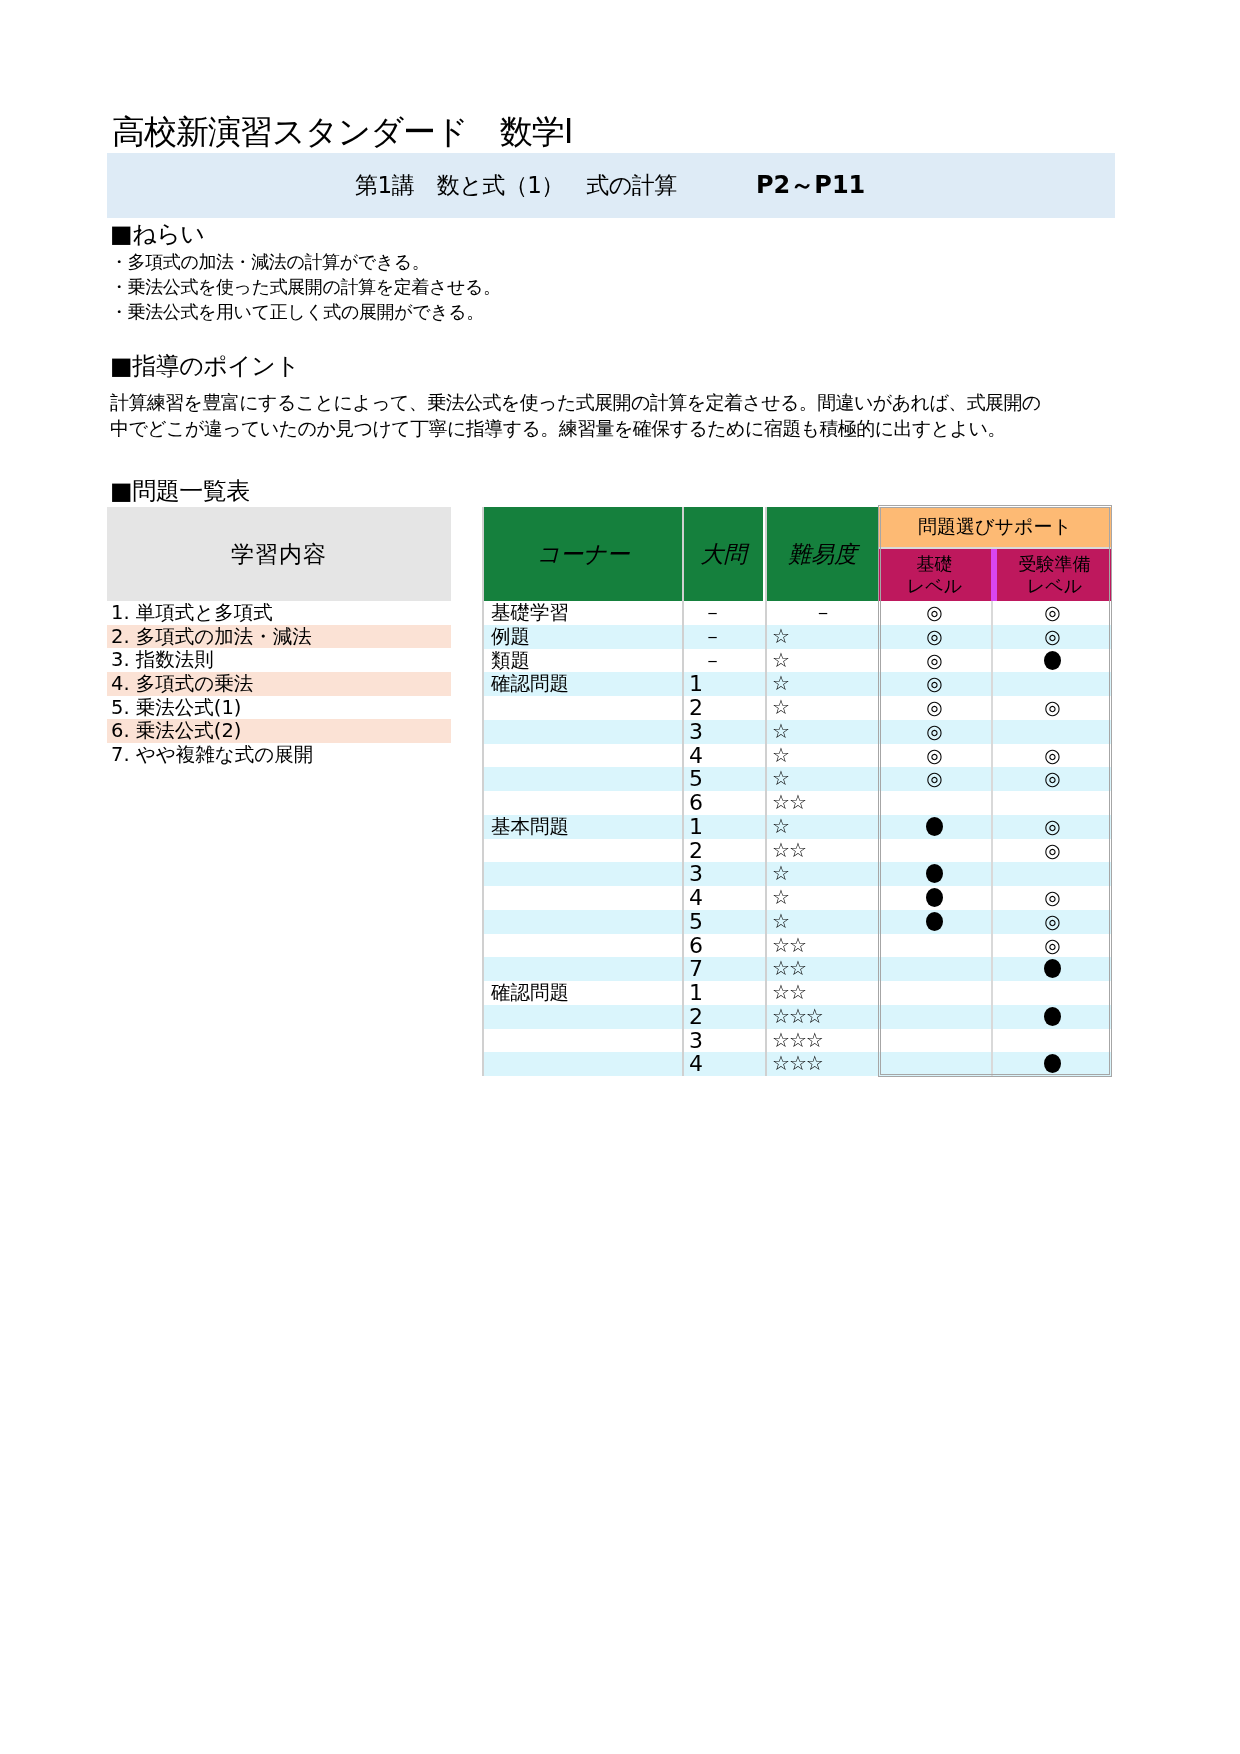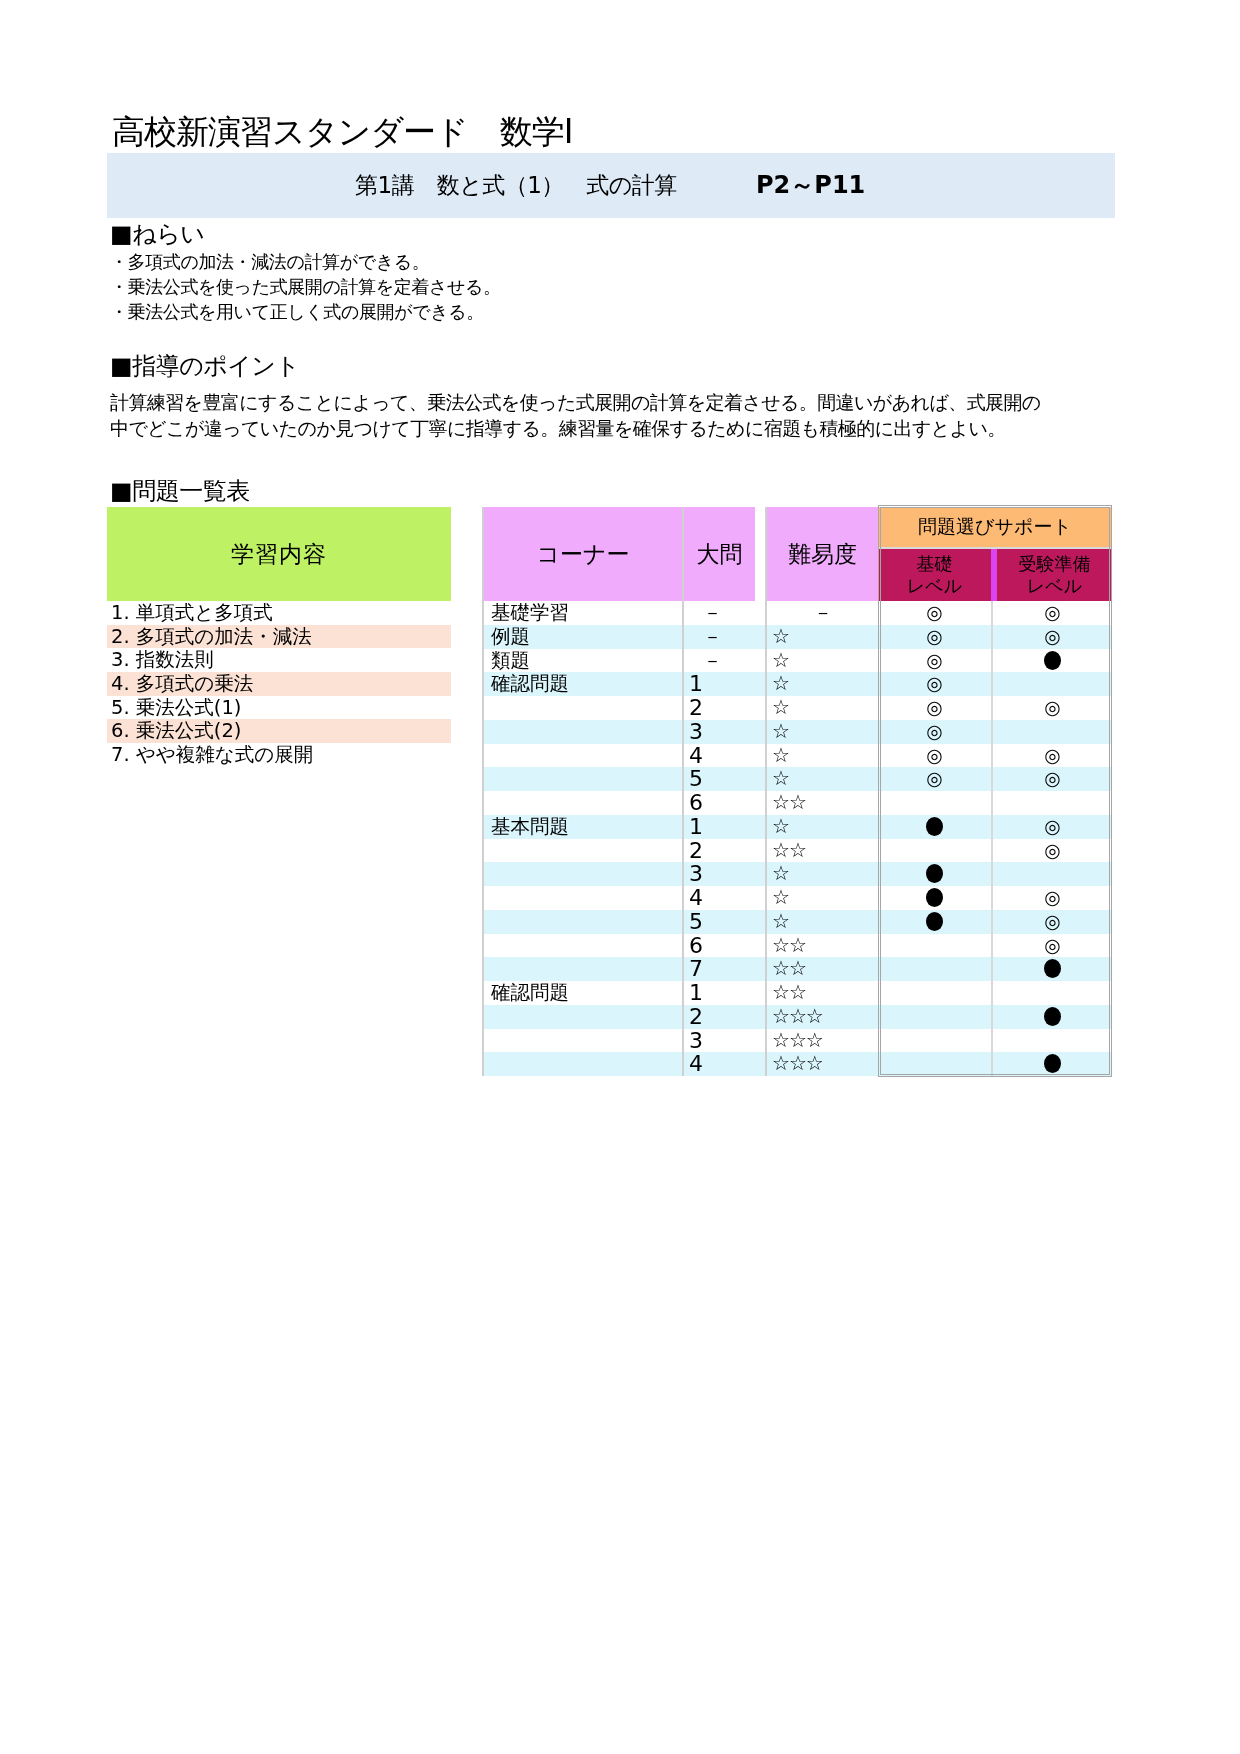--- a/index.html
+++ b/index.html
@@ -8,30 +8,30 @@
   .doc-title { left:112px; top:112px; font-size:33px; letter-spacing:-1px; white-space:nowrap; line-height:40px; }
   .band { left:107px; top:153px; width:1008px; height:65px; background:#deebf6; }
   .band-lesson { left:355px; top:170px; font-size:23px; font-weight:normal; white-space:nowrap; line-height:30px; letter-spacing:-0.5px; }
   .band-pages { left:756px; top:170px; font-size:24px; font-weight:bold; white-space:nowrap; line-height:30px; }
   .h2 { font-size:24px; line-height:30px; white-space:nowrap; letter-spacing:-0.5px; }
   .bullet { font-size:18px; line-height:25px; white-space:nowrap; letter-spacing:-0.4px; }
   .para { font-size:19px; line-height:26px; white-space:nowrap; letter-spacing:-0.6px; }
 
   
   .lt { left:107px; top:507px; width:344px; }
-  .lt-head { height:94px; background:#bef264; display:flex; align-items:center; justify-content:center; font-size:23px; letter-spacing:1px; }
+  .lt-head { height:94px; background:#e5e5e5; display:flex; align-items:center; justify-content:center; font-size:23px; letter-spacing:1px; }
   .lt-row { height:23.7px; font-size:19.5px; line-height:23.7px; padding-left:4px; white-space:nowrap; }
   .lt-row.alt { background:#fbe2d5; }
 
   
   .rt { left:482px; top:505px; width:630px; }
   .rt-head { position:relative; height:96px; }
-  .rt-hcell { position:absolute; top:2px; height:94px; background:#f0abfc; display:flex; align-items:center; justify-content:center; font-size:23px; box-sizing:border-box; }
+  .rt-hcell { position:absolute; top:2px; height:94px; background:#15803d; display:flex; align-items:center; justify-content:center; font-size:23px; box-sizing:border-box;font-style:italic; }
   .c-corner { left:0; width:200px; border-left:2px solid #d0d0d0; }
-  .c-q { left:200px; width:73px; border-left:2px solid #d0d0d0; }
+  .c-q { left:200px; width:81px; border-left:2px solid #d0d0d0; }
   .c-diff { left:283px; width:113px; border-left:2px solid #d0d0d0; }
   .support-box { position:absolute; left:396px; top:0; width:234px; height:572px; border:3px double #a6a6a6; box-sizing:border-box; pointer-events:none; z-index:3; }
   .sup-title { position:absolute; left:396px; top:2px; width:234px; height:42px; background:#fdba74; display:flex; align-items:center; justify-content:center; font-size:19px; border-bottom:2px solid #d9d9d9; box-sizing:border-box; }
   .sup-sub { position:absolute; top:44px; height:52px; background:#be185d; display:flex; flex-direction:column; align-items:center; justify-content:center; font-size:18px; line-height:22px; box-sizing:border-box; }
   .sup-basic { left:396px; width:113px; }
   .sup-exam { left:509px; width:121px; border-left:6px solid #d946ef; }
 
   .rt-rows { position:relative; }
   .rt-row { position:relative; height:23.75px; display:flex; font-size:19.5px; line-height:23.75px; }
   .rt-row.alt { background:#daf5fc; }

